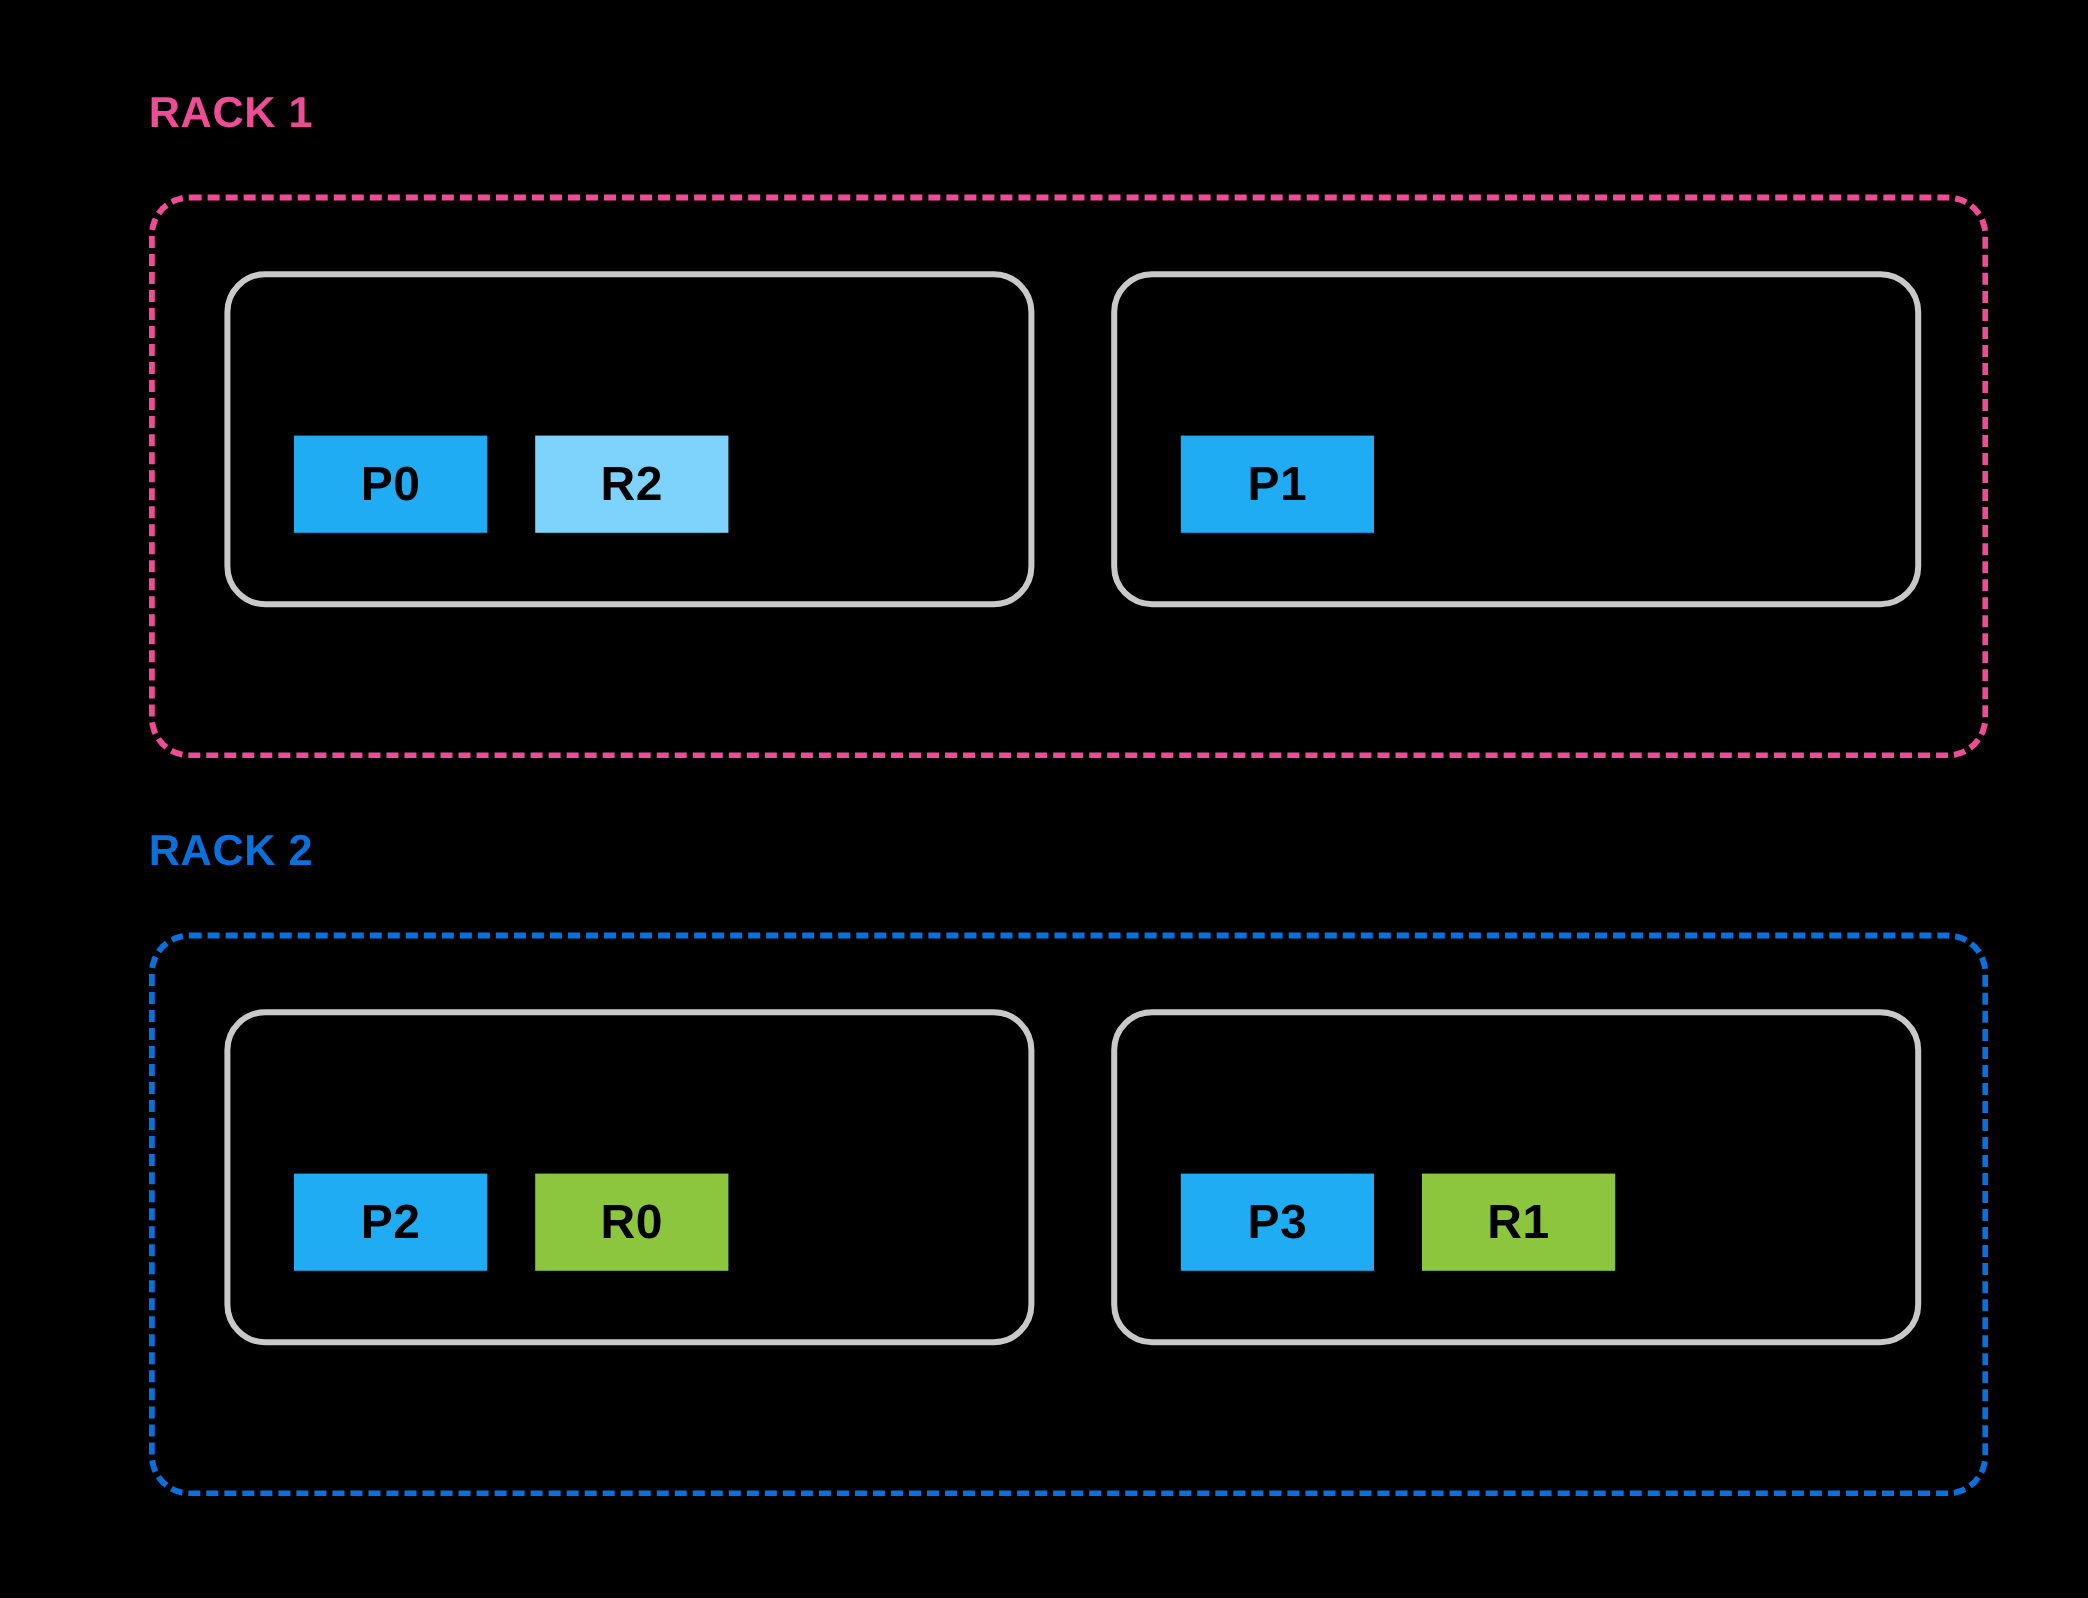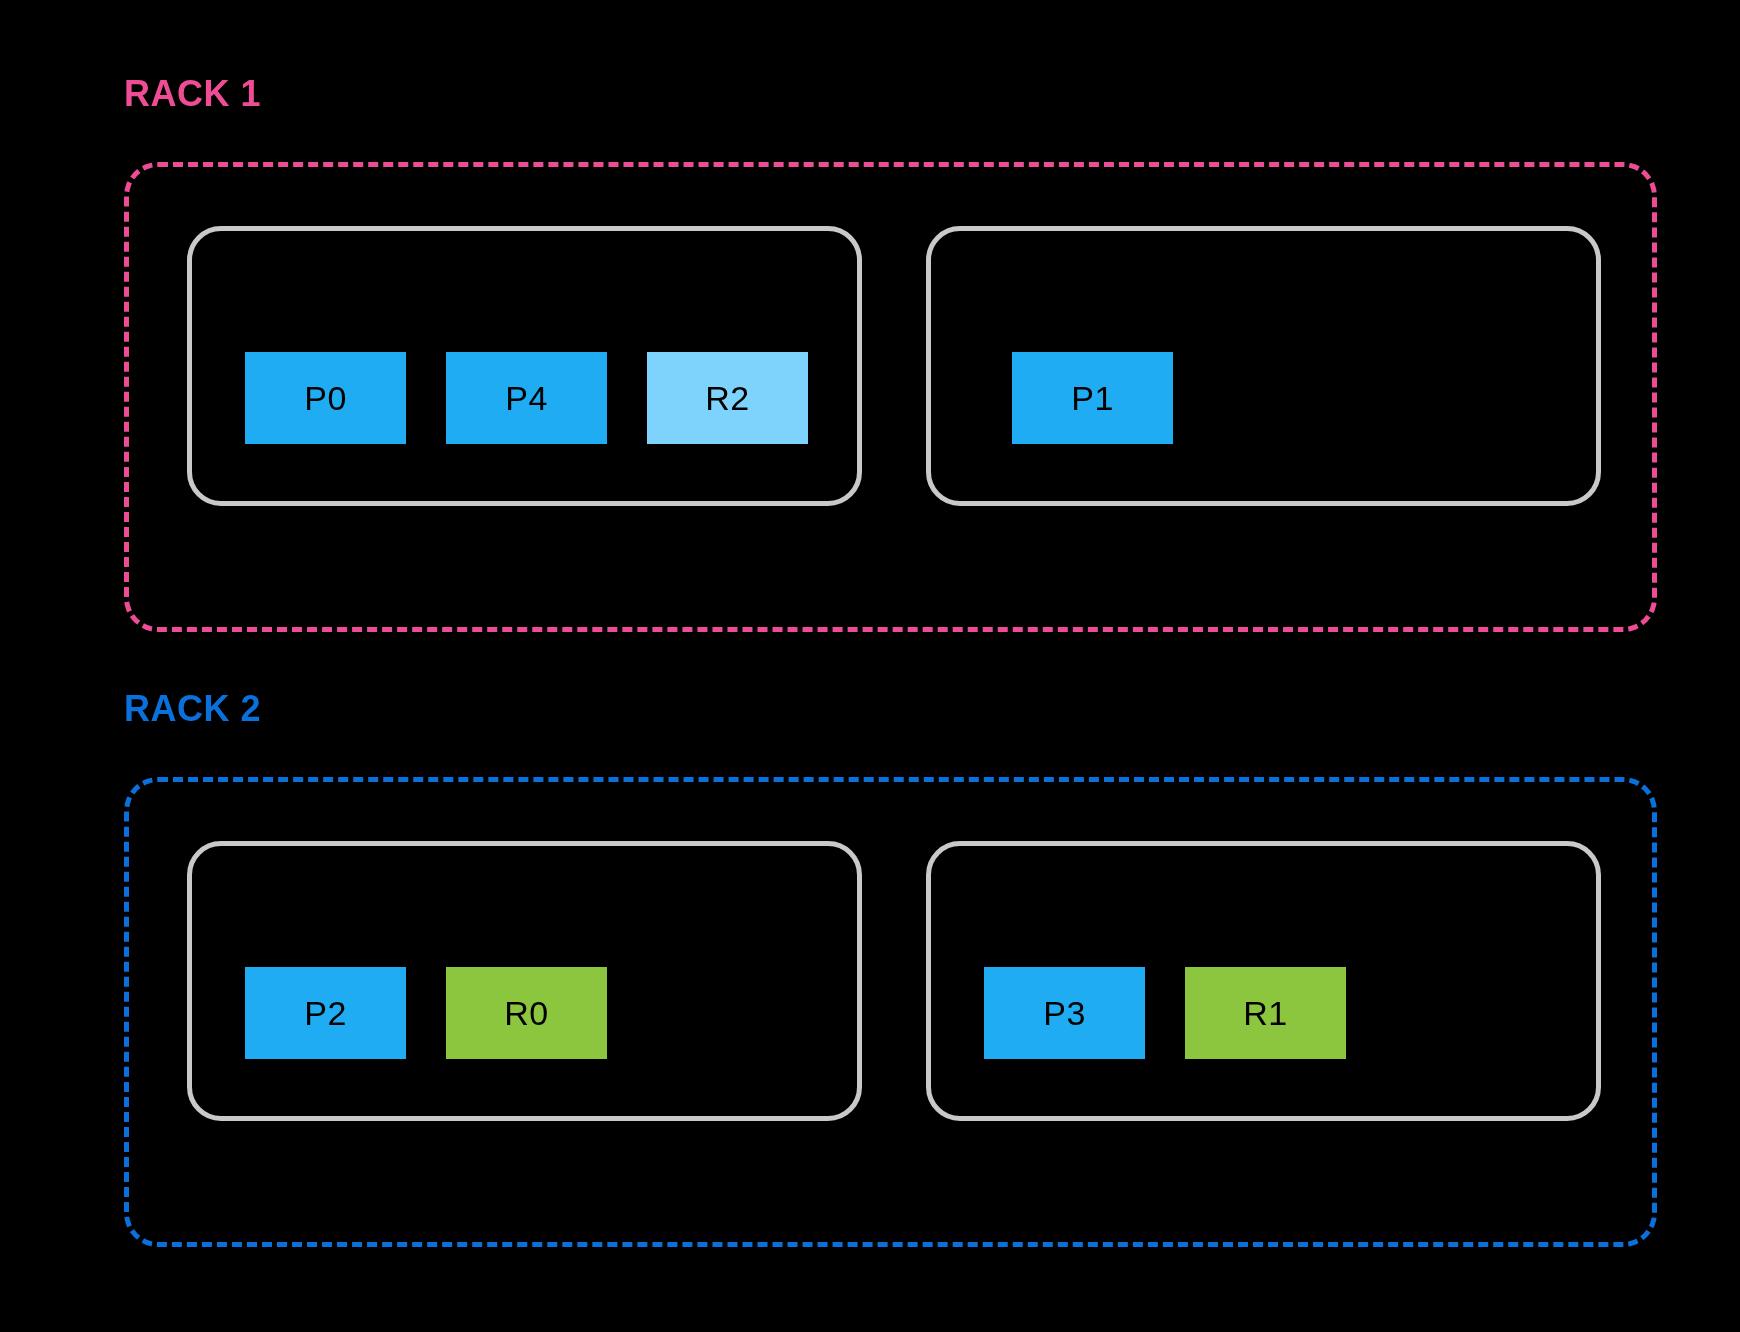--- a/index.html
+++ b/index.html
@@ -61,26 +61,26 @@
     flex-direction:row;
     align-items:flex-end;
     gap:40px;
     padding-left:53px;
     box-sizing:border-box;
   }
 
   
   .chip{
     width:161px;
-    height:92px;
+    height:81px;
     display:flex;
     align-items:center;
     justify-content:center;
-    font-size:34px;
-    font-weight:normal;
+    font-size:40px;
+    font-weight:bold;
     color:#000000;
     letter-spacing:0.5px;
     line-height:1;
     box-sizing:border-box;
   }
   .chip.partition{background:#1facf2;}
   .chip.replica{background:#8cc63f;}
 </style>
 </head>
 <body>
@@ -88,28 +88,27 @@
 <div id="canvas" style="background: rgb(0, 0, 0);">
 
   <div class="rack-group" id="rack-group-0">
     <div class="rack-label" id="rack-label-0" style="top: 76px; color: rgb(238, 77, 150);">RACK 1</div>
 
     <div class="rack-box" id="rack-box-0" style="top: 162px; border-color: rgb(238, 77, 150);">
 
       <div class="node-box" id="node-0-0" style="left: 58px; top: 59px; border-color: rgb(201, 201, 201);">
         <div class="node-chips">
           <div class="chip partition" style="background: rgb(31, 172, 242); color: rgb(0, 0, 0);">P0</div>
-          <div class="chip partition" style="background: rgb(31, 172, 242); color: rgb(0, 0, 0);">P4</div>
           <div class="chip replica" style="background: #7dd3fc; color: rgb(0, 0, 0); margin-top: 24px;">R2</div>
         </div>
       </div>
 
       <div class="node-box" id="node-0-1" style="left: 797px; top: 59px; border-color: rgb(201, 201, 201);">
         <div class="node-chips">
-          <div class="chip partition" style="background: rgb(31, 172, 242); color: rgb(0, 0, 0); margin-left: 28px;">P1</div>
+          <div class="chip partition" style="background: rgb(31, 172, 242); color: rgb(0, 0, 0);">P1</div>
         </div>
       </div>
 
     </div>
   </div>
 
   <div class="rack-group" id="rack-group-1">
     <div class="rack-label" id="rack-label-1" style="top: 691px; color: rgb(10, 112, 219);">RACK 2</div>
 
     <div class="rack-box" id="rack-box-1" style="top: 777px; border-color: rgb(10, 112, 219);">

